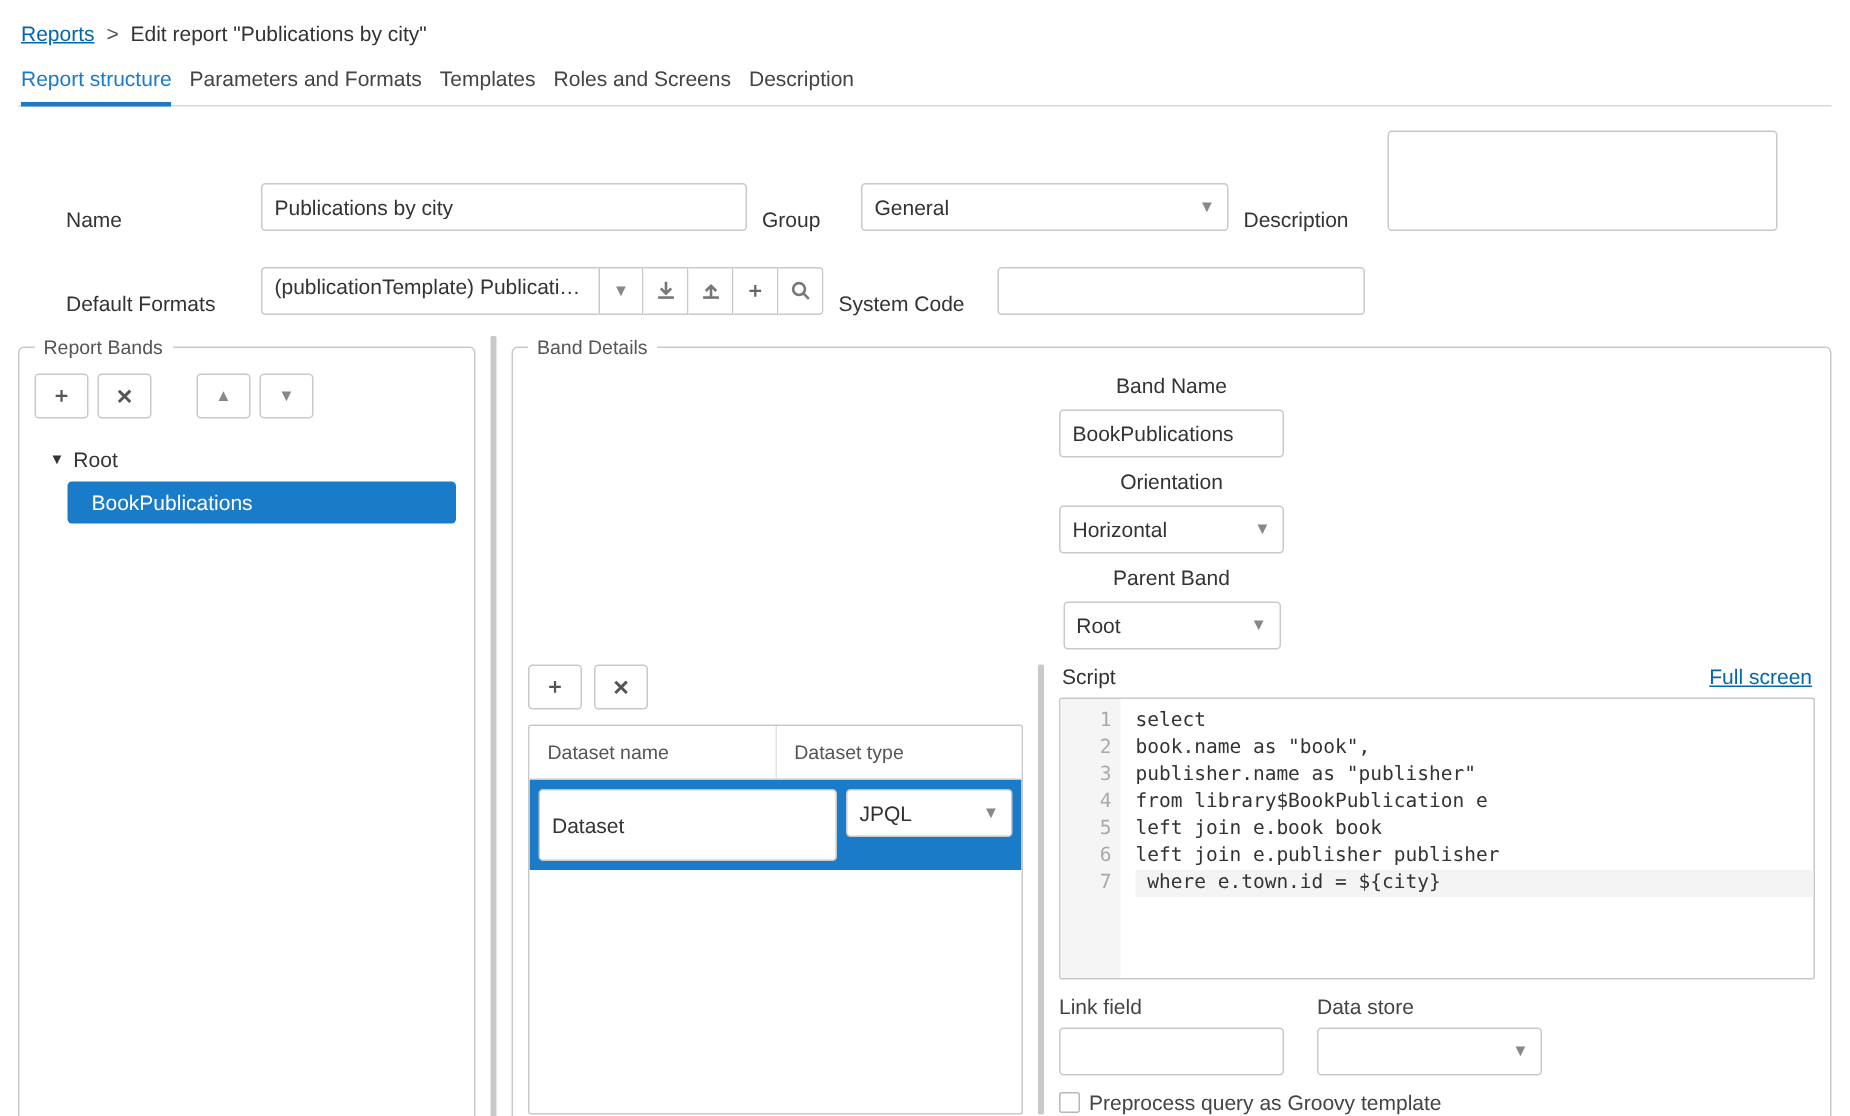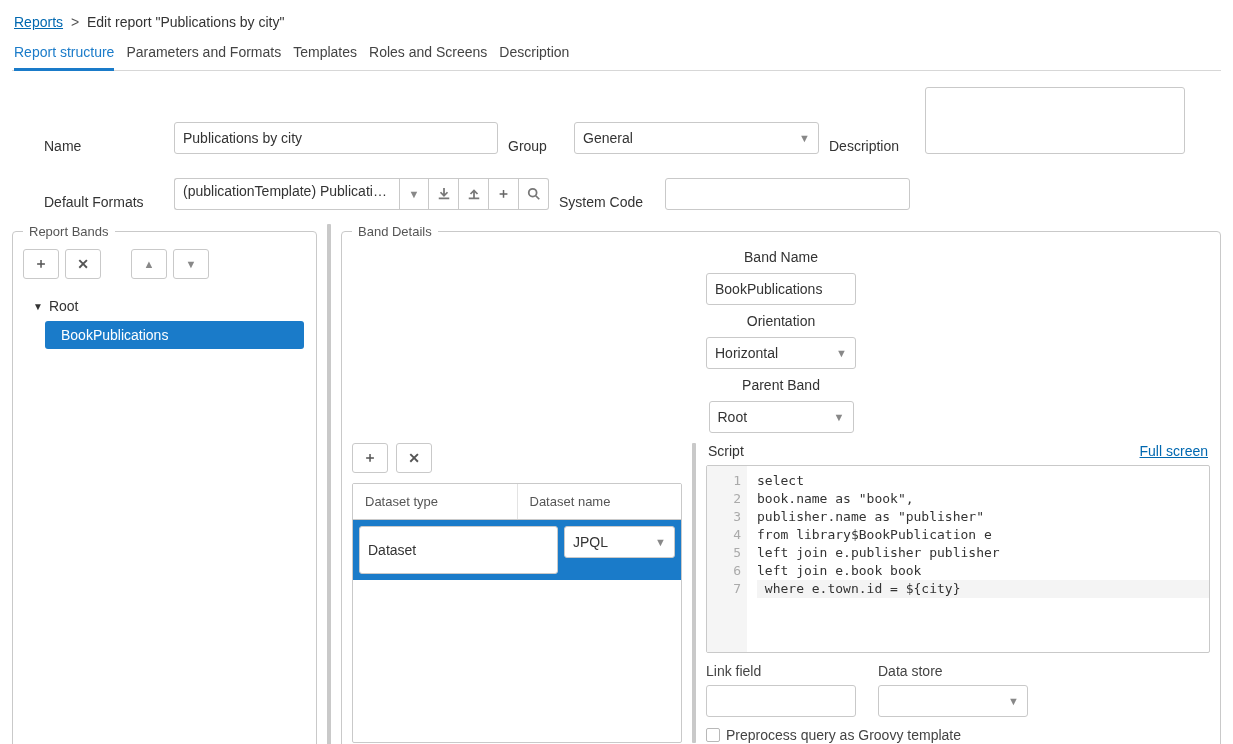--- a/index.html
+++ b/index.html
@@ -193,43 +193,43 @@
         <div class="ds-btns">
           <div class="sqbtn">
               <span>＋</span>
             </div>
           <div class="sqbtn">
               <span>✕</span>
             </div>
         </div>
         <div class="ds-table">
           <div class="ds-head">
+            <div>Dataset name</div>
             <div>Dataset type</div>
-            <div>Dataset name</div>
           </div>
           <div class="ds-row">
             <input type="text" value="Dataset" style="">
             <div class="select-like">
               <span>JPQL</span>
               <span class="chev">▼</span>
             </div>
           </div>
         </div>
       </div>
 
       <div class="vsplit2"></div>
 
       <div class="script-col">
         <div class="script-head">
           <span>Script</span>
           <a>Full screen</a>
         </div>
         <div class="code">
           <div class="gutter">1<br>2<br>3<br>4<br>5<br>6<br>7</div>
-          <div class="codebody"><div class="codeline">select</div><div class="codeline">book.name as "book",</div><div class="codeline">publisher.name as "publisher"</div><div class="codeline">from library$BookPublication e</div><div class="codeline">left join e.publisher publisher</div><div class="codeline">left join e.book book</div><div class="codeline hl"> where e.town.id = ${city}</div></div>
+          <div class="codebody"><div class="codeline">select</div><div class="codeline">book.name as "book",</div><div class="codeline">publisher.name as "publisher"</div><div class="codeline">from library$BookPublication e</div><div class="codeline">left join e.book book</div><div class="codeline">left join e.publisher publisher</div><div class="codeline hl"> where e.town.id = ${city}</div></div>
         </div>
         <div class="below-script">
           <div class="col">
             <span class="lbl2">Link field</span>
             <input type="text" class="link-input" style="">
           </div>
           <div class="col">
             <span class="lbl2">Data store</span>
             <div class="select-like store-sel">
               <span></span>

